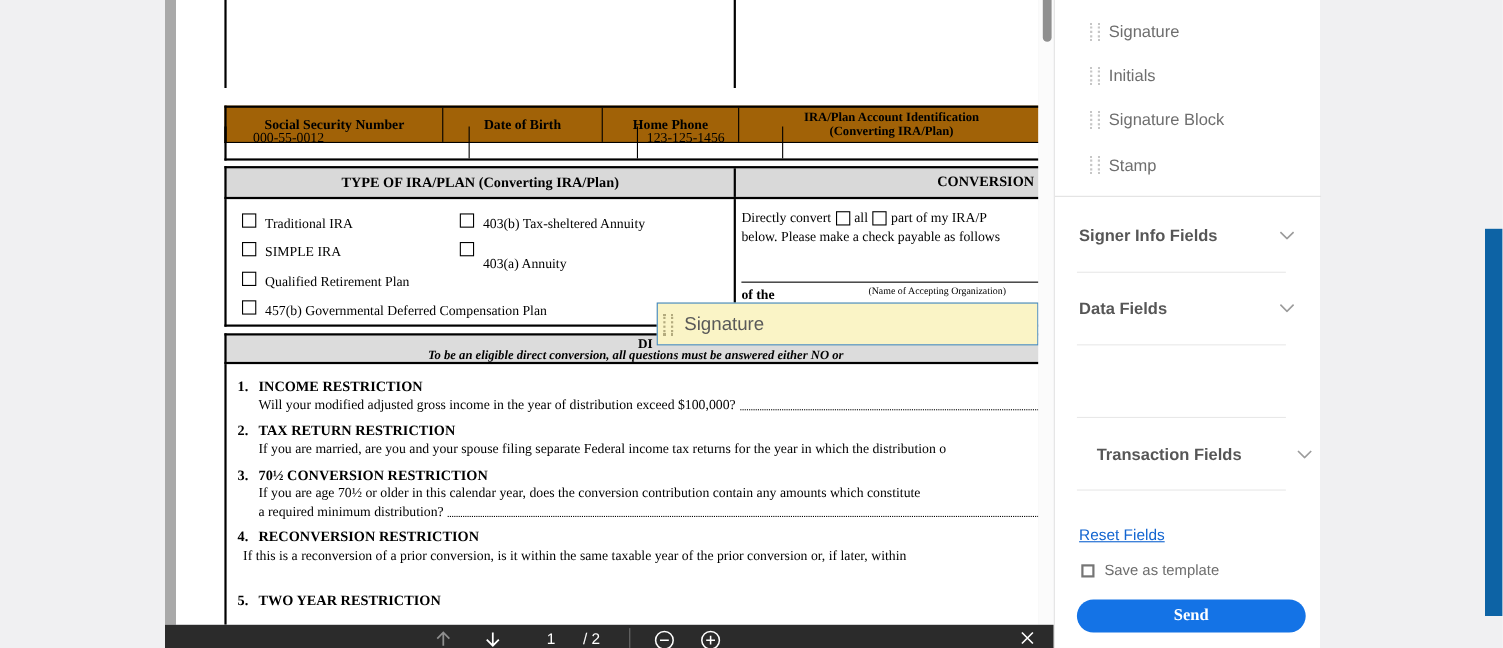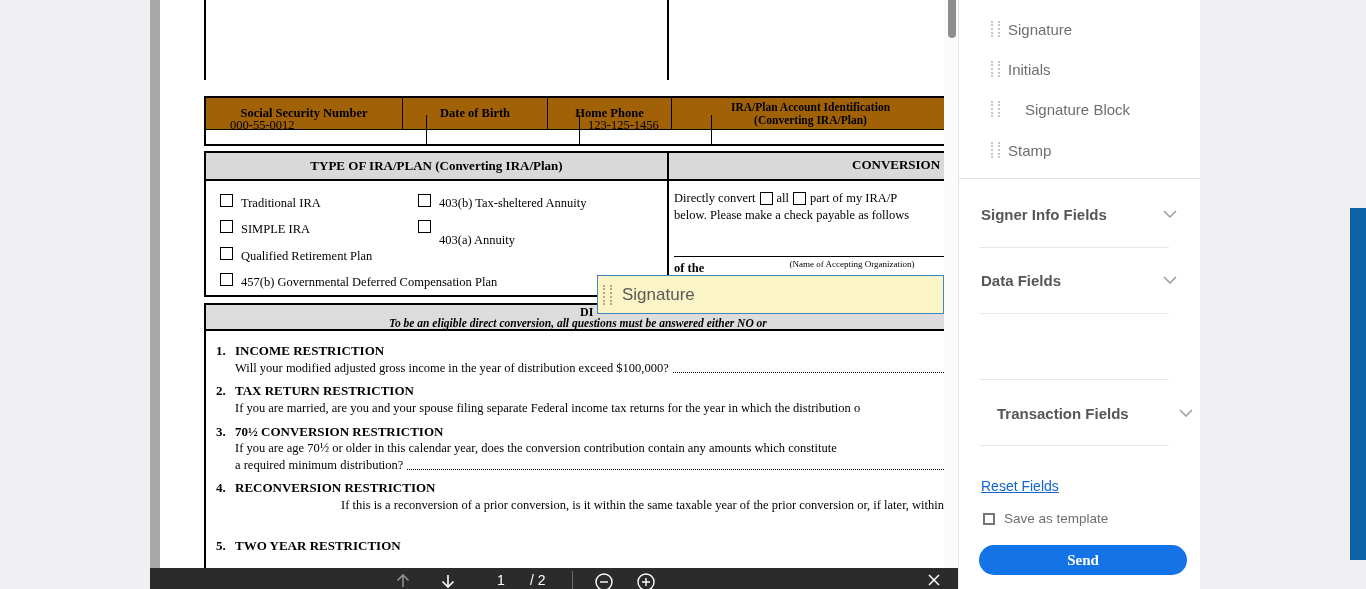--- a/index.html
+++ b/index.html
@@ -160,21 +160,21 @@
       <div class="abs q-body" style="left:29px;top:110px;right:0;">
         <span style="white-space:nowrap;">If you are age 70½ or older in this calendar year, does the conversion contribution contain any amounts which constitute</span>
       </div>
       <div class="abs q-body" style="left:29px;top:127px;right:0;">
         <span style="white-space:nowrap;">a required minimum distribution?</span>
         <span class="leader"></span>
       </div>
 
       <span class="abs q-num" style="left:10px;top:149px;">4.</span>
       <span class="abs q-title" style="left:29px;top:149px;">RECONVERSION RESTRICTION</span>
-      <div class="abs q-body" style="left:15px;top:167px;right:0;justify-content:flex-end;">
+      <div class="abs q-body" style="left:15px;top:167px;right:0;">
         <span style="white-space:nowrap;">If this is a reconversion of a prior conversion, is it within the same taxable year of the prior conversion or, if later, within</span>
       </div>
 
       <span class="abs q-num" style="left:10px;top:207px;">5.</span>
       <span class="abs q-title" style="left:29px;top:207px;">TWO YEAR RESTRICTION</span>
     </div>
   </div>
 
   <div class="abs" id="sig-field">
     <span class="handle"></span>
@@ -210,21 +210,21 @@
   <div class="abs" id="sidebar">
 
     <div class="abs sb-item" style="top:18px;">
       <span class="sb-handle"></span>
       <span class="txt">Signature</span>
     </div>
     <div class="abs sb-item" style="top:58px;">
       <span class="sb-handle"></span>
       <span class="txt">Initials</span>
     </div>
-    <div class="abs sb-item" style="top:98px;gap:17px;">
+    <div class="abs sb-item" style="top:98px;">
       <span class="sb-handle"></span>
       <span class="txt">Signature Block</span>
     </div>
     <div class="abs sb-item" style="top:139px;">
       <span class="sb-handle"></span>
       <span class="txt">Stamp</span>
     </div>
 
     <div class="abs sb-div-full" style="top:178px;"></div>
 

